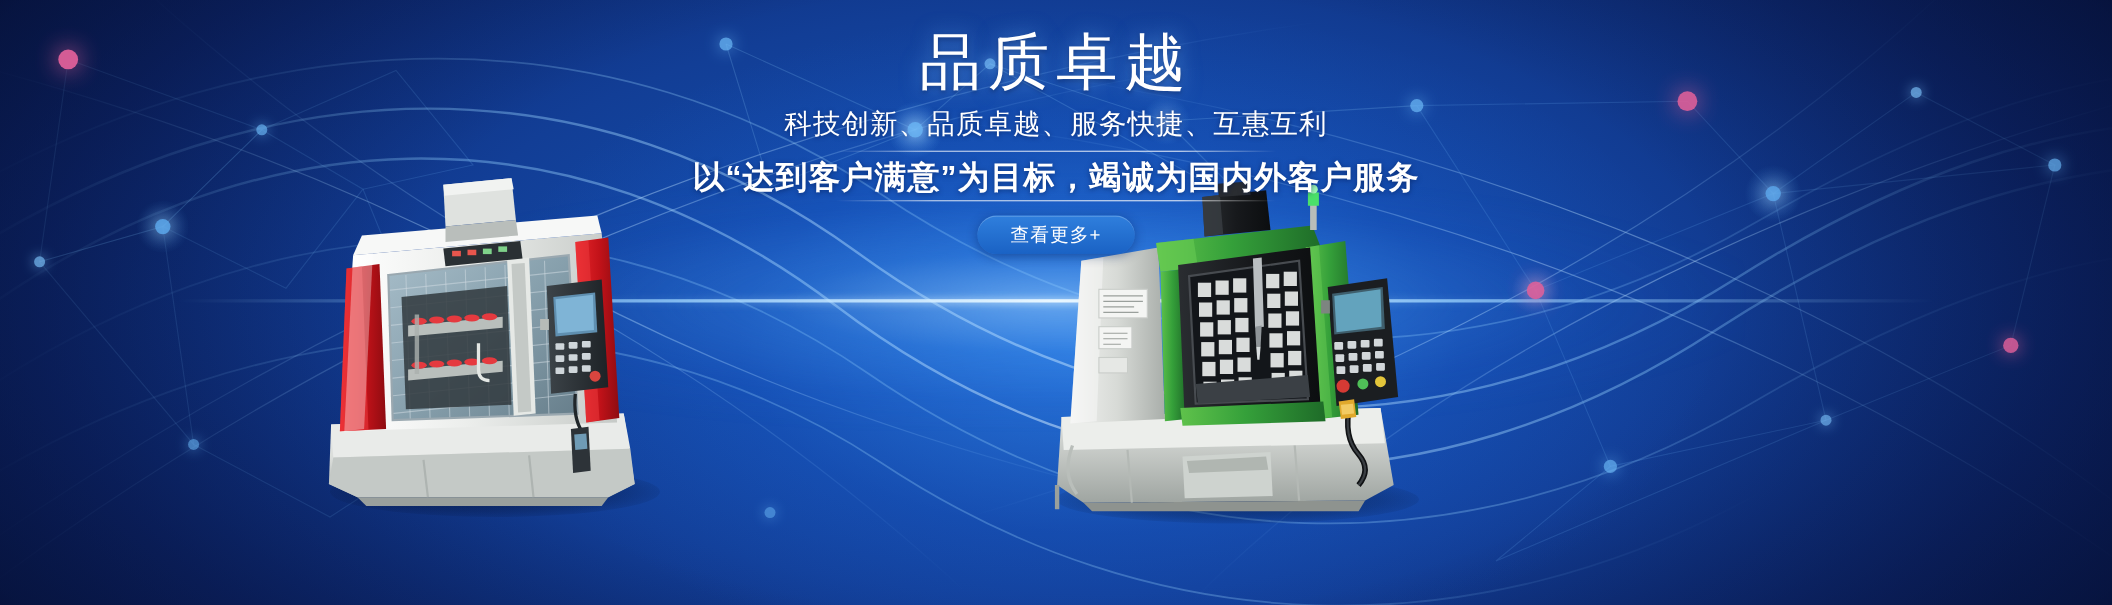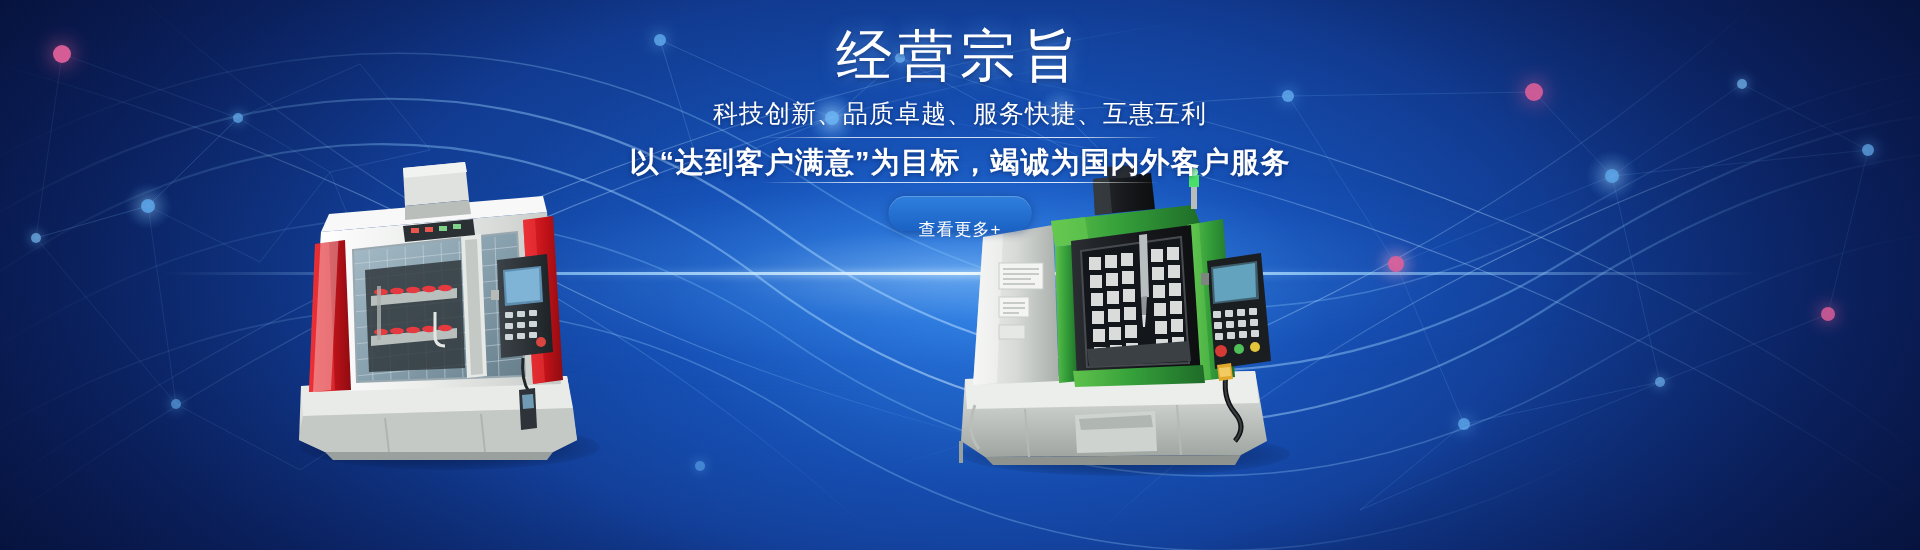--- a/index.html
+++ b/index.html
@@ -74,21 +74,21 @@
   .tagline{
     position:absolute;left:50%;top:143px;transform:translateX(-50%);
     font-size:29px;line-height:38px;color:#ffffff;font-weight:bold;
     letter-spacing:1px;white-space:nowrap;
     text-shadow:0 1px 5px rgba(0,25,80,.6);
     text-align:center;
   }
   .cta{
     position:absolute;left:50%;top:196px;transform:translateX(-50%);
     display:inline-block;
-    padding:16px 30px;height:35px;line-height:35px;
+    padding:0 30px;height:35px;line-height:35px;
     border-radius:18px;
     background:linear-gradient(180deg,#2f7fdd 0%,#1a62c4 100%);
     color:#ffffff;font-size:17px;letter-spacing:1px;white-space:nowrap;
     box-shadow:0 2px 10px rgba(5,30,90,.45), inset 0 1px 0 rgba(255,255,255,.22);
     cursor:pointer;border:none;
     font-family:"Liberation Sans","DejaVu Sans",sans-serif;
   }
 
   
   .machine{position:absolute;}
@@ -470,21 +470,21 @@
       <path d="M262,200 L276,198 L278,214 L264,216 Z" fill="#e0a92c"></path>
       <path d="M264,203 L275,202 L276,211 L265,212 Z" fill="#f2cb63"></path>
 
       <path d="M20,240 Q10,266 24,284" stroke="#b9beba" stroke-width="3" fill="none"></path>
 
       <path d="M6,276 L6,298" stroke="#9aa09c" stroke-width="4" fill="none"></path>
     </svg>
   </div>
 
   <div class="textblock">
-    <div class="title">经营宗旨</div>
+    <div class="title">品质卓越</div>
 
     <div class="subtitle">科技创新、品质卓越、服务快捷、互惠互利</div>
 
     <div class="rule rule-top"></div>
 
     <div class="tagline">以“达到客户满意”为目标，竭诚为国内外客户服务</div>
 
     <div class="rule rule-bot"></div>
 
     <button class="cta" type="button">查看更多+</button>

